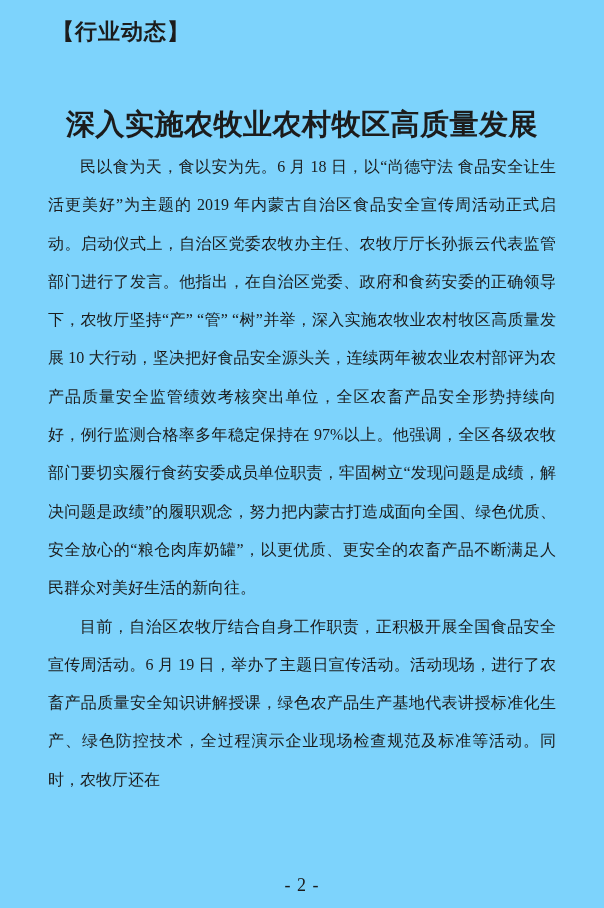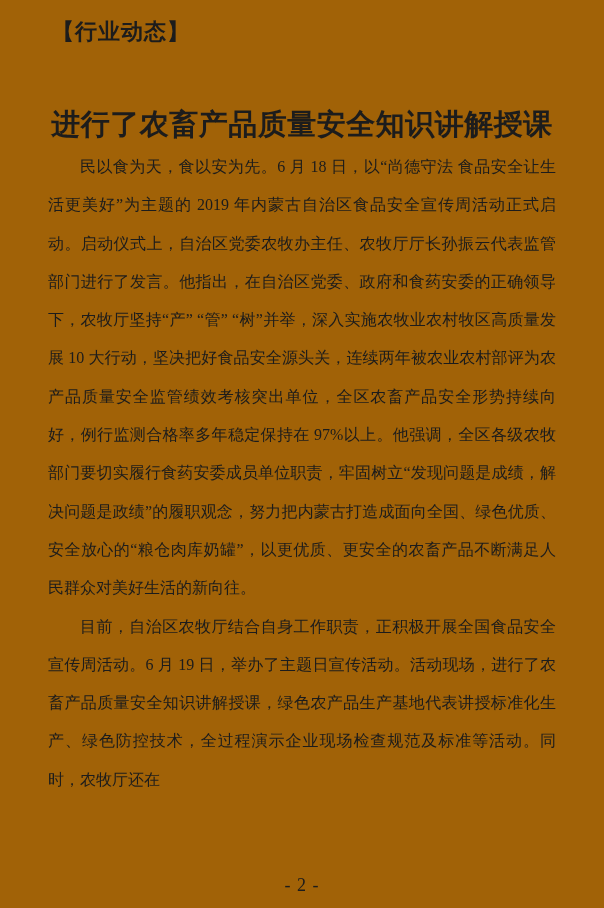--- a/index.html
+++ b/index.html
@@ -4,21 +4,21 @@
 <style>
   html, body {
     margin: 0;
     padding: 0;
     background: #ffffff;
   }
   .page {
     position: relative;
     width: 604px;
     height: 908px;
-    background: #a16207;
+    background: #7dd3fc;
     color: #1c1c1c;
     font-family: "Liberation Serif", "DejaVu Serif", serif;
     overflow: hidden;
   }
   .section-tag {
     position: absolute;
     top: 17px;
     left: 52px;
     font-family: "Liberation Sans", "DejaVu Sans", sans-serif;
     font-weight: 700;
@@ -60,21 +60,21 @@
     letter-spacing: 1px;
   }
 </style>
 </head>
 <body>
 
 <div class="page">
 
   <div class="section-tag">【行业动态】</div>
 
-  <h1 class="title">进行了农畜产品质量安全知识讲解授课</h1>
+  <h1 class="title">深入实施农牧业农村牧区高质量发展</h1>
 
   <div class="body-text">
     <p>民以食为天，食以安为先。6 月 18 日，以“尚德守法 食品安全让生活更美好”为主题的 2019 年内蒙古自治区食品安全宣传周活动正式启动。启动仪式上，自治区党委农牧办主任、农牧厅厅长孙振云代表监管部门进行了发言。他指出，在自治区党委、政府和食药安委的正确领导下，农牧厅坚持“产” “管” “树”并举，深入实施农牧业农村牧区高质量发展 10 大行动，坚决把好食品安全源头关，连续两年被农业农村部评为农产品质量安全监管绩效考核突出单位，全区农畜产品安全形势持续向好，例行监测合格率多年稳定保持在 97%以上。他强调，全区各级农牧部门要切实履行食药安委成员单位职责，牢固树立“发现问题是成绩，解决问题是政绩”的履职观念，努力把内蒙古打造成面向全国、绿色优质、安全放心的“粮仓肉库奶罐”，以更优质、更安全的农畜产品不断满足人民群众对美好生活的新向往。</p>
     <p>目前，自治区农牧厅结合自身工作职责，正积极开展全国食品安全宣传周活动。6 月 19 日，举办了主题日宣传活动。活动现场，进行了农畜产品质量安全知识讲解授课，绿色农产品生产基地代表讲授标准化生产、绿色防控技术，全过程演示企业现场检查规范及标准等活动。同时，农牧厅还在</p>
   </div>
 
   <div class="page-number">- 2 -</div>
 
 </div>
 

